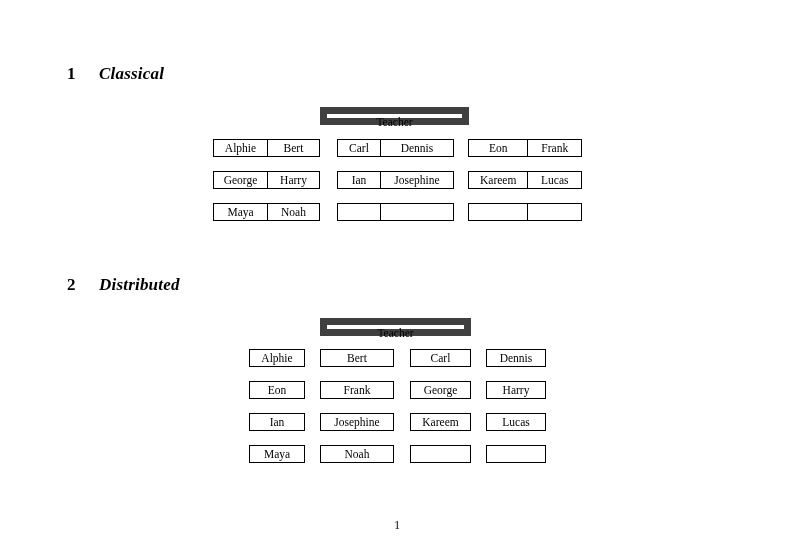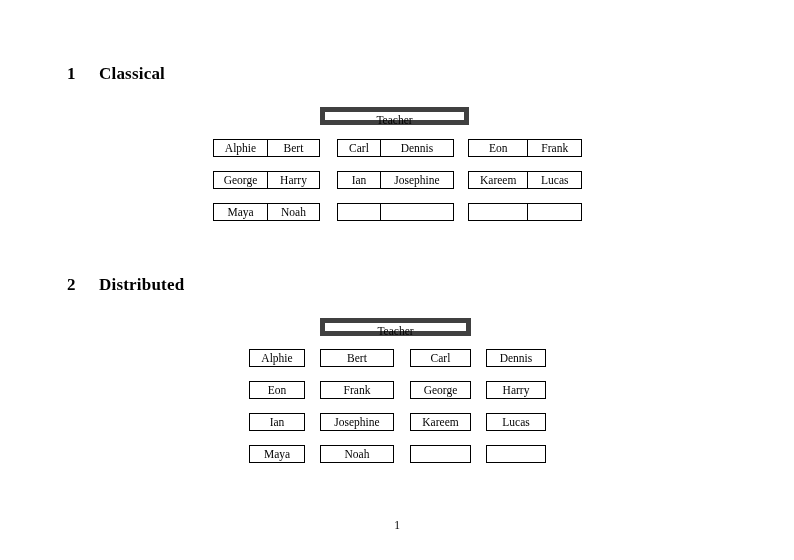--- a/index.html
+++ b/index.html
@@ -31,30 +31,31 @@
     font-size: 17px;
     letter-spacing: 0.2px;
     white-space: nowrap;
   }
   .section-number {
     width: 32px;
     display: inline-block;
   }
   .section-title {
     display: inline-block;
+    font-style: italic;
   }
 
   #heading-classical { left: 67px; top: 64px; }
   #heading-distributed { left: 67px; top: 275px; }
 
   
   .teacher-box {
     position: absolute;
     box-sizing: border-box;
-    border: 5px solid #404040;
+    border: 7px solid #404040;
     height: 18px;
     line-height: 16px;
     text-align: center;
     font-size: 11.5px;
     background: #ffffff;
   }
   #teacher-classical { left: 320px; top: 107px; width: 149px; }
   #teacher-distributed { left: 320px; top: 318px; width: 151px; }
 
   

